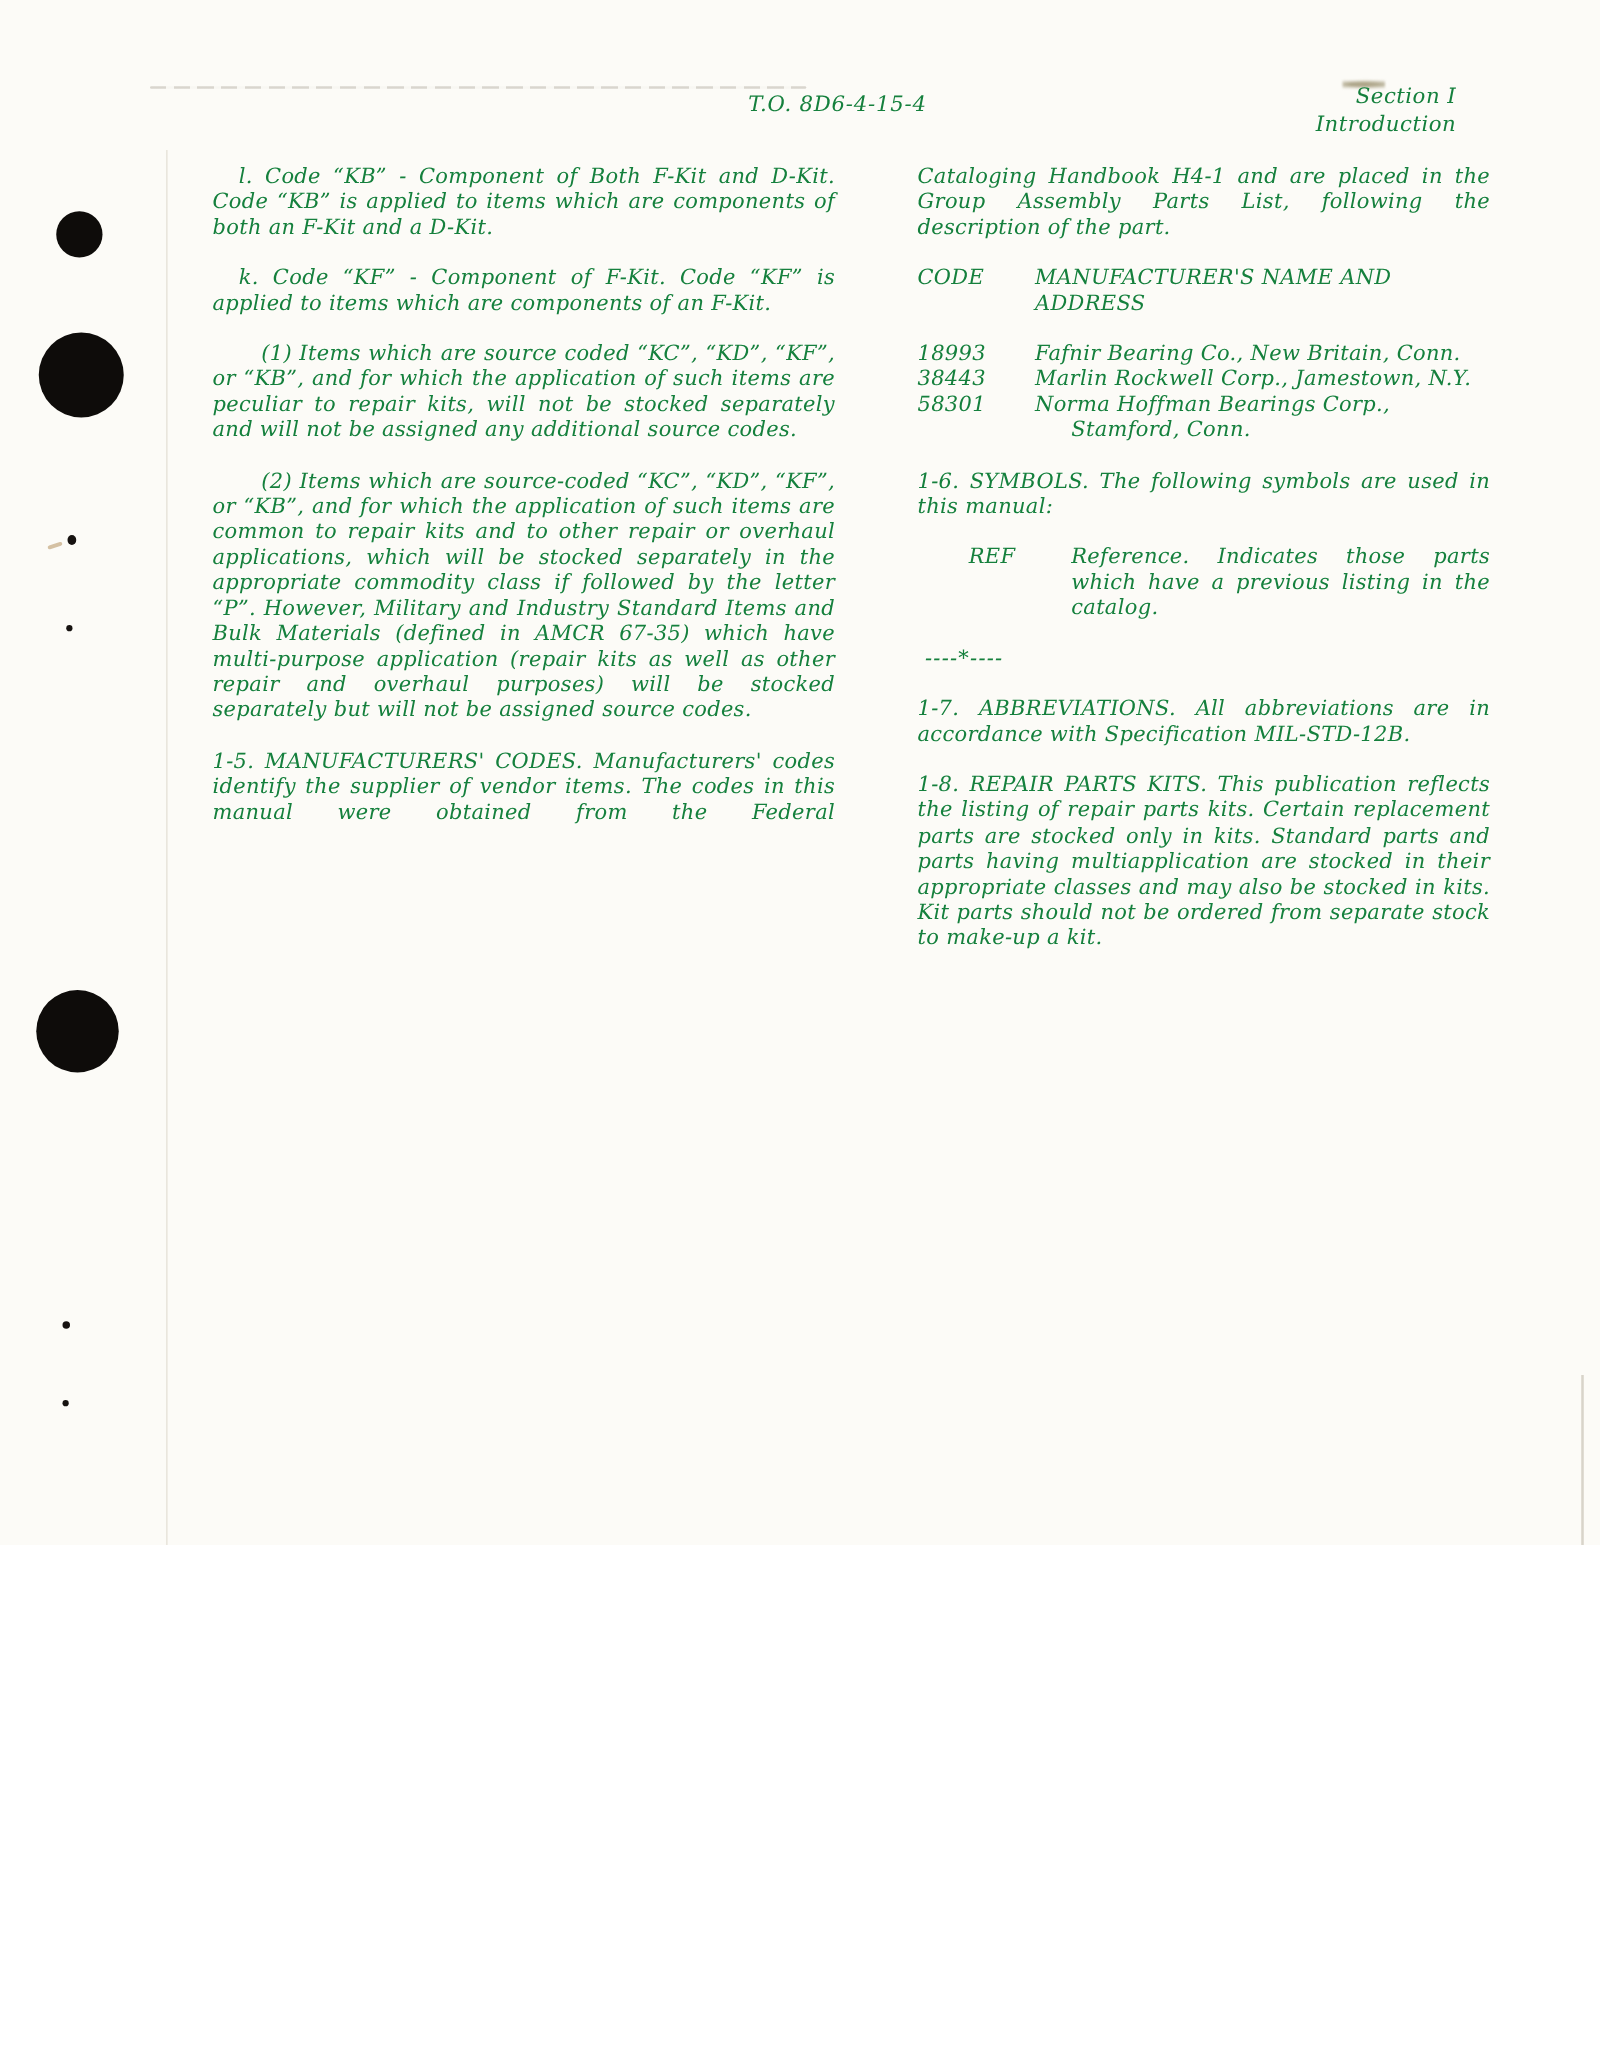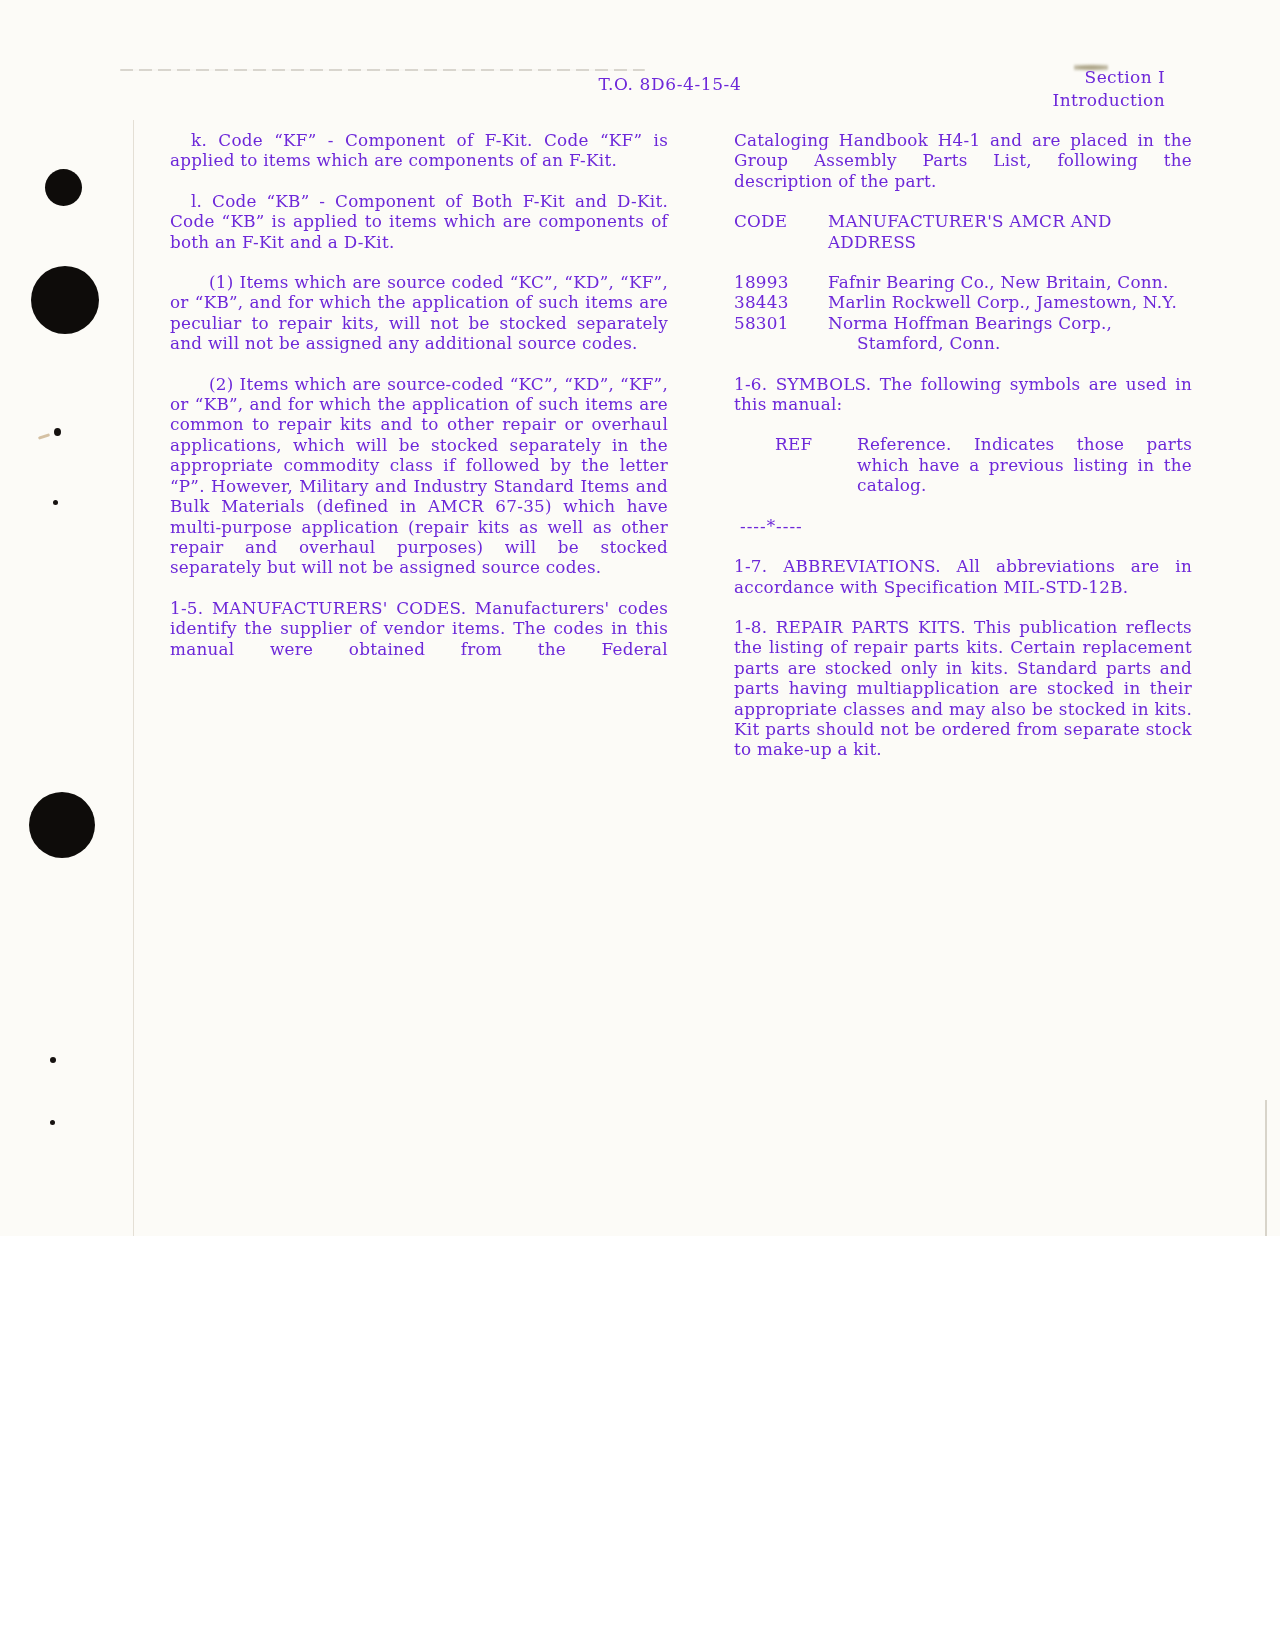--- a/index.html
+++ b/index.html
@@ -5,22 +5,23 @@
   html, body { margin: 0; padding: 0; }
   body {
     width: 1280px; height: 1647px;
     background: #ffffff;
     font-family: "DejaVu Serif", "Liberation Serif", serif;
   }
   .page {
     position: relative;
     width: 1280px; height: 1236px;
     background: #fcfbf7;
-    color: #6d28d9;
+    color: #15803d;
     overflow: hidden;
+    font-style: italic;
   }
 
   
   .hdr-to {
     position: absolute; top: 74px; left: 540px; width: 260px;
     text-align: center; font-size: 17px; letter-spacing: 0.6px;
   }
   .hdr-right {
     position: absolute; top: 66px; left: 960px; width: 205px;
     text-align: right; font-size: 17px; line-height: 23px; letter-spacing: 0.4px;
@@ -119,34 +120,34 @@
   <div class="speck speck-3"></div>
   <div class="speck speck-4"></div>
 
   <div class="hdr-to">T.O. 8D6-4-15-4</div>
   <div class="hdr-right">
     <div>Section I</div>
     <div>Introduction</div>
   </div>
 
   <div class="col col-left">
+    <p class="indent1">l. Code “KB” - Component of Both F-Kit and D-Kit. Code “KB” is applied to items which are components of both an F-Kit and a D-Kit.</p>
     <p class="indent1">k. Code “KF” - Component of F-Kit. Code “KF” is applied to items which are components of an F-Kit.</p>
-    <p class="indent1">l. Code “KB” - Component of Both F-Kit and D-Kit. Code “KB” is applied to items which are components of both an F-Kit and a D-Kit.</p>
     <p class="indent2">(1) Items which are source coded “KC”, “KD”, “KF”, or “KB”, and for which the application of such items are peculiar to repair kits, will not be stocked separately and will not be assigned any additional source codes.</p>
     <p class="indent2">(2) Items which are source-coded “KC”, “KD”, “KF”, or “KB”, and for which the application of such items are common to repair kits and to other repair or overhaul applications, which will be stocked separately in the appropriate commodity class if followed by the letter “P”. However, Military and Industry Standard Items and Bulk Materials (defined in AMCR 67-35) which have multi-purpose application (repair kits as well as other repair and overhaul purposes) will be stocked separately but will not be assigned source codes.</p>
     <p class="extra-gap justify-last">1-5. MANUFACTURERS' CODES. Manufacturers' codes identify the supplier of vendor items. The codes in this manual were obtained from the Federal</p>
   </div>
 
   <div class="col col-right">
     <p>Cataloging Handbook H4-1 and are placed in the Group Assembly Parts List, following the description of the part.</p>
 
     <div class="mfr-table">
       <div class="mfr-head">
         <span class="mfr-code">CODE</span>
-        <span class="mfr-name">MANUFACTURER'S AMCR AND ADDRESS</span>
+        <span class="mfr-name">MANUFACTURER'S NAME AND ADDRESS</span>
       </div>
       <div class="mfr-row">
         <span class="mfr-code">18993</span>
         <span class="mfr-name">Fafnir Bearing Co., New Britain, Conn.</span>
       </div>
       <div class="mfr-row">
         <span class="mfr-code">38443</span>
         <span class="mfr-name">Marlin Rockwell Corp., Jamestown, N.Y.</span>
       </div>
       <div class="mfr-row">

